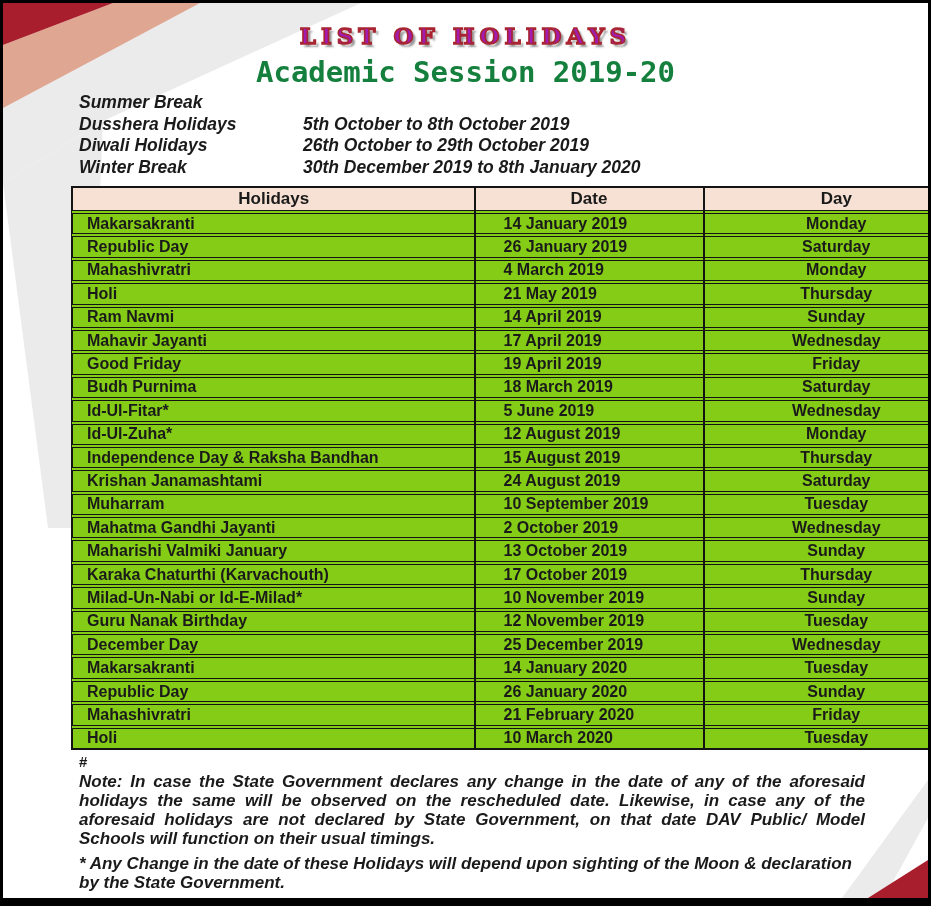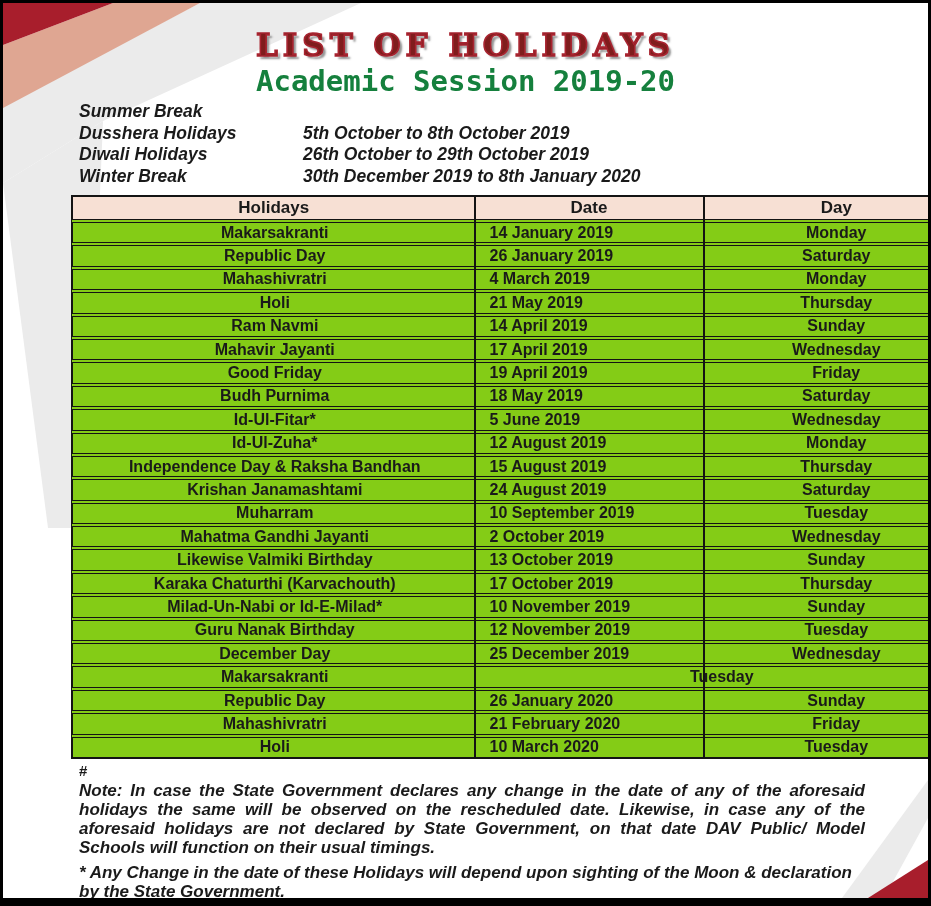--- a/index.html
+++ b/index.html
@@ -15,28 +15,28 @@
     overflow: hidden;
     font-family: "Liberation Sans", sans-serif;
     color: #1a1a1a;
   }
   .corner-svg { position: absolute; pointer-events: none; }
   .corner-tl { top: 0; left: 0; }
   .corner-br { bottom: 0; right: 0; }
 
   .doc-title {
     position: relative;
-    margin-top: 25px;
+    margin-top: 16px;
     text-align: center;
     font-family: "DejaVu Serif", serif;
     font-weight: bold;
-    font-size: 31px;
+    font-size: 23px;
     line-height: 34px;
     letter-spacing: 5px;
-    color: #7f1d1d;
+    color: #a21caf;
     -webkit-text-stroke: 1.6px #a82430;
     text-shadow: 3px 3px 2px rgba(130,130,130,0.85);
   }
   .doc-subtitle {
     position: relative;
     margin-top: 3px;
     text-align: center;
     font-family: "DejaVu Sans Mono", monospace;
     font-weight: bold;
     font-size: 29px;
@@ -72,22 +72,22 @@
     height: 21.4px;
   }
   .t-header {
     height: 24px;
     background: #f7e0d4;
     font-weight: 700;
     font-size: 17px;
   }
   .t-body .t-row:last-child { margin-bottom: 0; }
   .cell { overflow: hidden; white-space: nowrap; }
-  .c1 { width: 401.5px; padding-left: 2px; text-align: center; }
-  .c2 { width: 229px; padding-left: 15px; }
+  .c1 { width: 401.5px; padding-left: 14px; }
+  .c2 { width: 229px; padding-left: 29px; }
   .c3 { flex: 1; text-align: center; }
   .t-header .c1, .t-header .c2 { padding-left: 0; text-align: center; }
   .vline {
     position: absolute; top: 0; bottom: 0; width: 2px;
     background: #141414; z-index: 2;
   }
   .vline1 { left: 401.5px; }
   .vline2 { left: 630.5px; }
 
   .hash-mark {
@@ -186,21 +186,21 @@
         <div class="cell c2">17 April 2019</div>
         <div class="cell c3">Wednesday</div>
       </div>
         <div class="t-row">
         <div class="cell c1">Good Friday</div>
         <div class="cell c2">19 April 2019</div>
         <div class="cell c3">Friday</div>
       </div>
         <div class="t-row">
         <div class="cell c1">Budh Purnima</div>
-        <div class="cell c2">18 May 2019</div>
+        <div class="cell c2">18 March 2019</div>
         <div class="cell c3">Saturday</div>
       </div>
         <div class="t-row">
         <div class="cell c1">Id-Ul-Fitar*</div>
         <div class="cell c2">5 June 2019</div>
         <div class="cell c3">Wednesday</div>
       </div>
         <div class="t-row">
         <div class="cell c1">Id-Ul-Zuha*</div>
         <div class="cell c2">12 August 2019</div>
@@ -220,21 +220,21 @@
         <div class="cell c1">Muharram</div>
         <div class="cell c2">10 September 2019</div>
         <div class="cell c3">Tuesday</div>
       </div>
         <div class="t-row">
         <div class="cell c1">Mahatma Gandhi Jayanti</div>
         <div class="cell c2">2 October 2019</div>
         <div class="cell c3">Wednesday</div>
       </div>
         <div class="t-row">
-        <div class="cell c1">Likewise Valmiki Birthday</div>
+        <div class="cell c1">Maharishi Valmiki January</div>
         <div class="cell c2">13 October 2019</div>
         <div class="cell c3">Sunday</div>
       </div>
         <div class="t-row">
         <div class="cell c1">Karaka Chaturthi (Karvachouth)</div>
         <div class="cell c2">17 October 2019</div>
         <div class="cell c3">Thursday</div>
       </div>
         <div class="t-row">
         <div class="cell c1">Milad-Un-Nabi or Id-E-Milad*</div>
@@ -246,20 +246,21 @@
         <div class="cell c2">12 November 2019</div>
         <div class="cell c3">Tuesday</div>
       </div>
         <div class="t-row">
         <div class="cell c1">December Day</div>
         <div class="cell c2">25 December 2019</div>
         <div class="cell c3">Wednesday</div>
       </div>
         <div class="t-row">
         <div class="cell c1">Makarsakranti</div>
+        <div class="cell c2">14 January 2020</div>
         <div class="cell c3">Tuesday</div>
       </div>
         <div class="t-row">
         <div class="cell c1">Republic Day</div>
         <div class="cell c2">26 January 2020</div>
         <div class="cell c3">Sunday</div>
       </div>
         <div class="t-row">
         <div class="cell c1">Mahashivratri</div>
         <div class="cell c2">21 February 2020</div>

